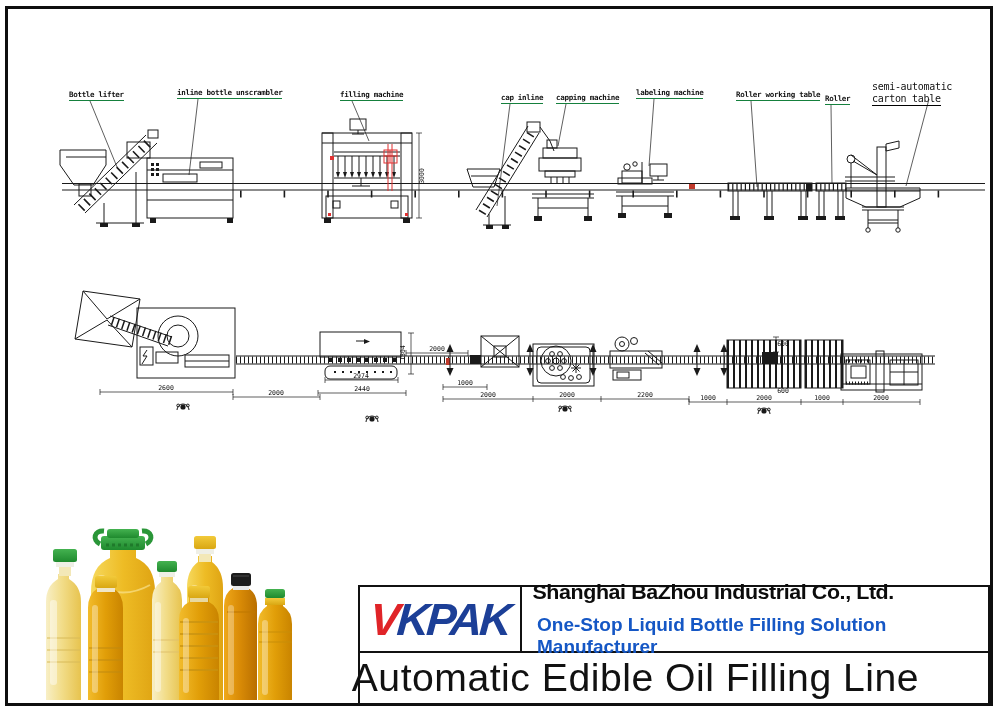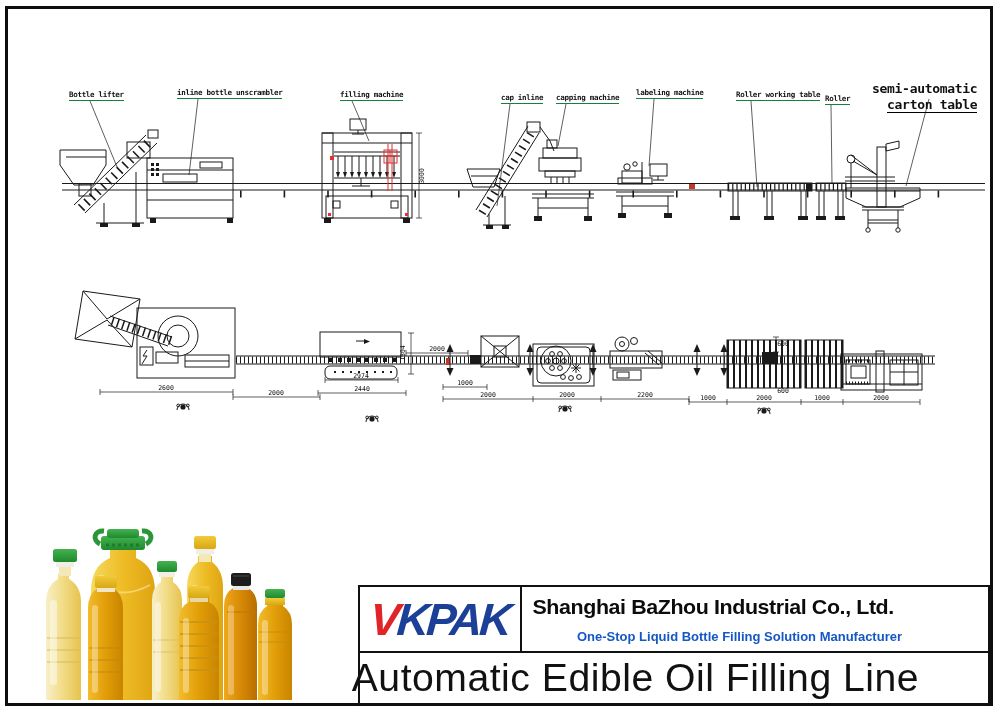--- a/index.html
+++ b/index.html
@@ -5,32 +5,32 @@
   html,body{margin:0;padding:0;background:#fff;}
   body{width:1000px;height:715px;position:relative;overflow:hidden;
        font-family:"Liberation Sans",sans-serif;color:#111;}
   .frame{position:absolute;left:5px;top:6px;width:988px;height:700px;
          border:3px solid #0e0e0e;box-sizing:border-box;}
   
   .mlabel{position:absolute;font-family:"DejaVu Sans Mono",monospace;
           font-size:7.5px;font-weight:bold;line-height:1.15;white-space:nowrap;
           border-bottom:1px solid #15803d;padding-bottom:0px;letter-spacing:-0.3px;}
   .mlabel2{position:absolute;font-family:"DejaVu Sans Mono",monospace;
-          font-size:13px;font-weight:bold;line-height:1.2;text-align:right;
+          font-size:10px;font-weight:normal;line-height:1.2;text-align:left;
           letter-spacing:-0.3px;}
   .mlabel2 .l2{border-bottom:1px solid #000;display:inline-block;}
   svg.diagram{position:absolute;left:0;top:0;}
   
   .brand{position:absolute;left:358px;top:585px;width:632px;height:120px;
          border:2px solid #111;box-sizing:border-box;display:flex;flex-direction:column;background:#fff;}
   .brand-top{height:64px;display:flex;border-bottom:2px solid #111;}
   .logo-cell{width:160px;border-right:2px solid #111;display:flex;align-items:center;justify-content:center;}
   .name-cell{flex:1;display:flex;flex-direction:column;justify-content:center;gap:10px;padding-left:15px;}
   .company{font-size:21px;font-weight:bold;letter-spacing:-0.4px;transform:scaleX(1.02);}
-  .tagline{font-size:13px;font-weight:bold;margin-left:40px;}
+  .tagline{font-size:19px;font-weight:bold;}
   .brand-bottom{flex:1;display:flex;align-items:center;justify-content:flex-start;}
   .product-title{font-size:38px;font-weight:400;letter-spacing:0.5px;transform:scaleX(1.03);}
   .logo{font-style:italic;font-weight:900;font-size:45px;letter-spacing:-3px;
         line-height:1;display:flex;align-items:baseline;transform:skewX(-4deg);}
   .logo .v{position:relative;}
   .logo .rest{position:relative;}
 </style>
 </head>
 <body>
 

